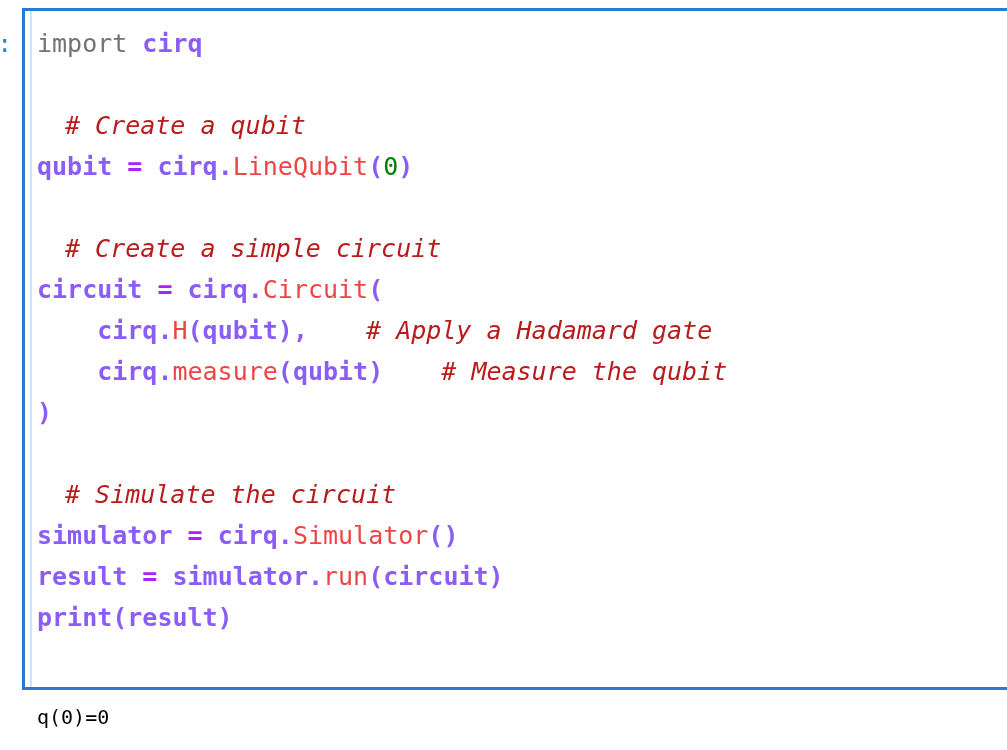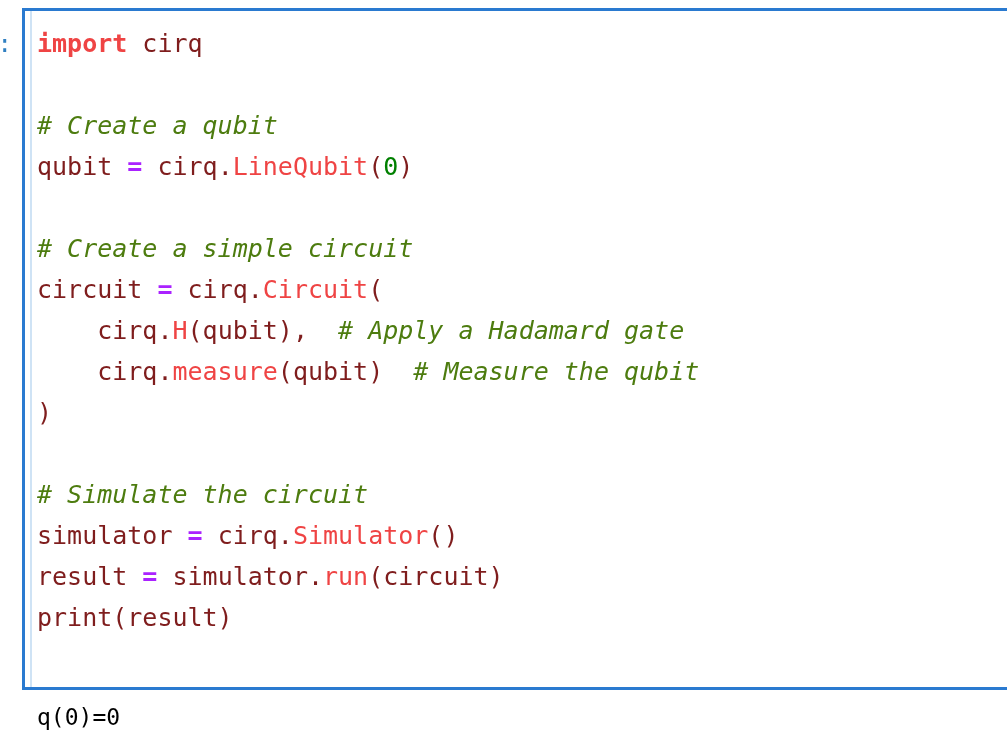--- a/index.html
+++ b/index.html
@@ -76,35 +76,35 @@
     white-space: pre;
     letter-spacing: 0px;
   }
 
   .code-line {
     height: 41px;
     white-space: pre;
   }
 
   
-  .tok-kw      { color: #ef4444; font-weight: bold; }   
-  .tok-comment { color: #4d7c0f; font-style: italic; }  
+  .tok-kw      { color: #737373; font-weight: normal; }   
+  .tok-comment { color: #b91c1c; font-style: italic; margin-left: 28px; }  
   .tok-op      { color: #aa22ff; font-weight: bold; }   
   .tok-name    { color: #ef4444; }                      
   .tok-num     { color: #008000; }                      
-  .tok-plain   { color: #7f1d1d; }
+  .tok-plain   { color: #8b5cf6; font-weight: bold; }
 
   
   .output-area {
     position: absolute;
     left: 22px;
     top: 700px;
     right: 0;
     font-family: "DejaVu Sans Mono", "Liberation Mono", monospace;
-    font-size: 23px;
+    font-size: 20px;
     line-height: 34px;
     color: #000000;
     white-space: pre;
   }
   .output-line {
     padding-left: 15px;
     white-space: pre;
   }
 </style>
 </head>

